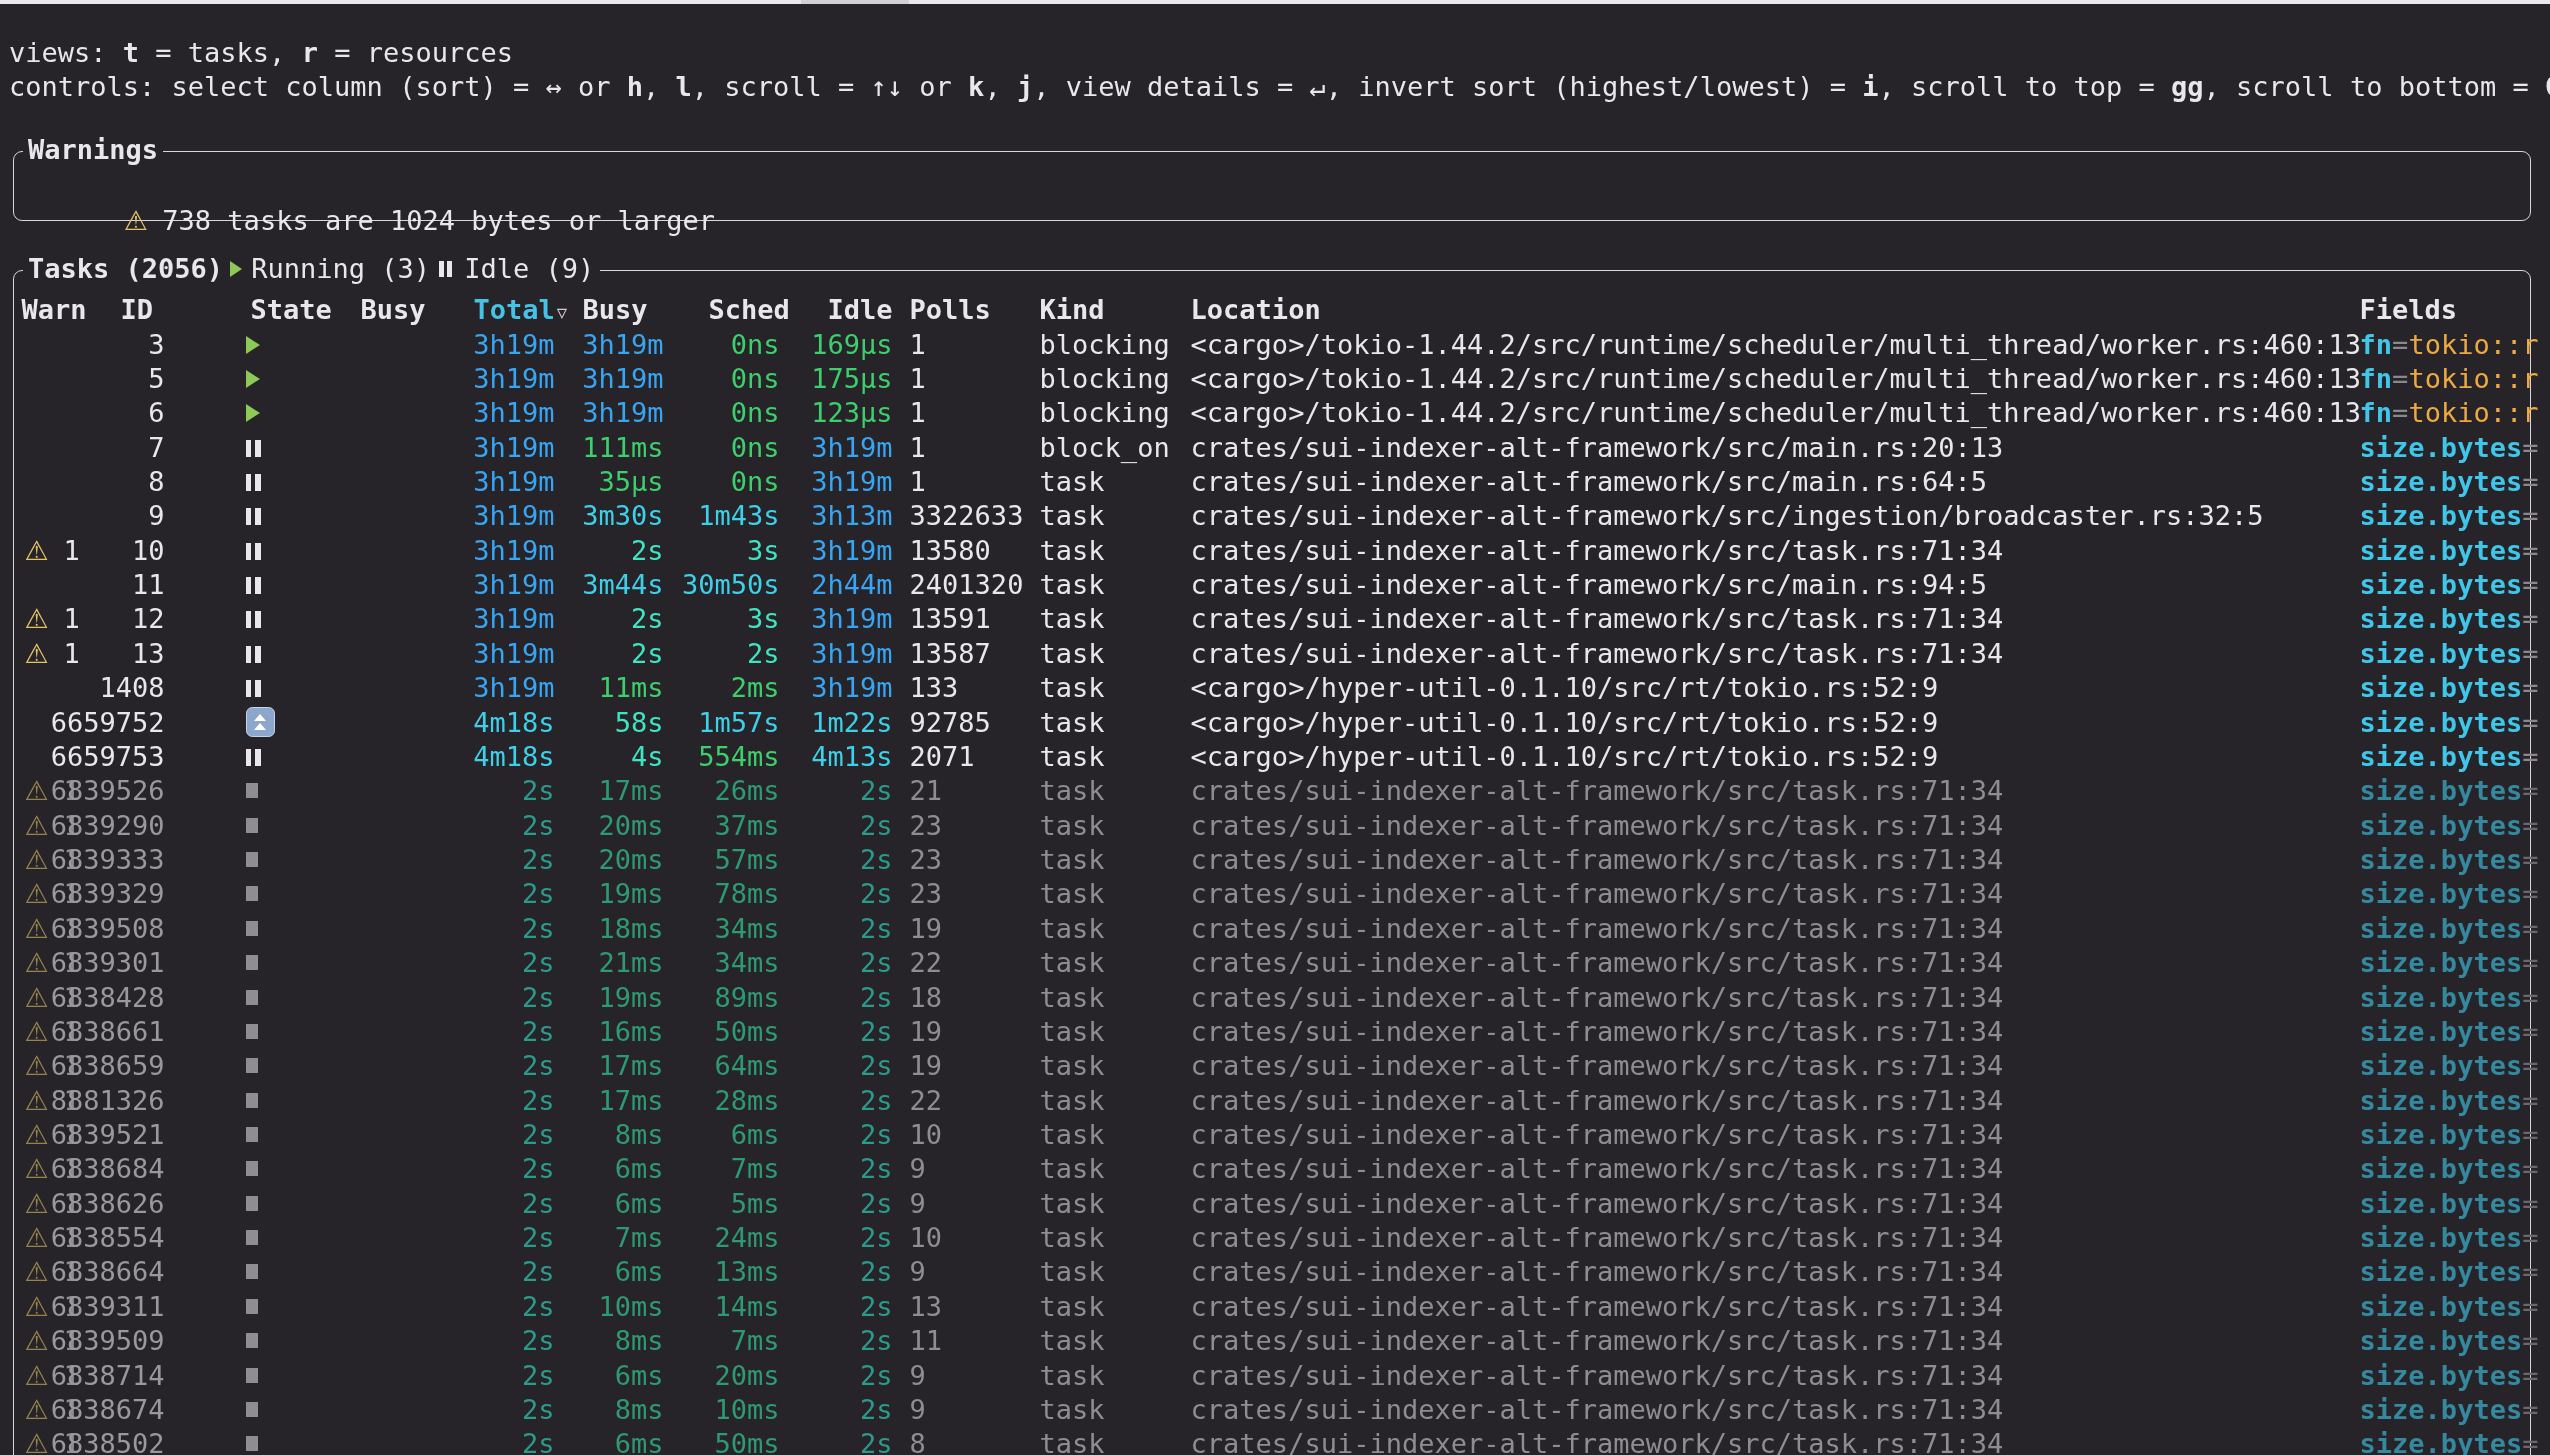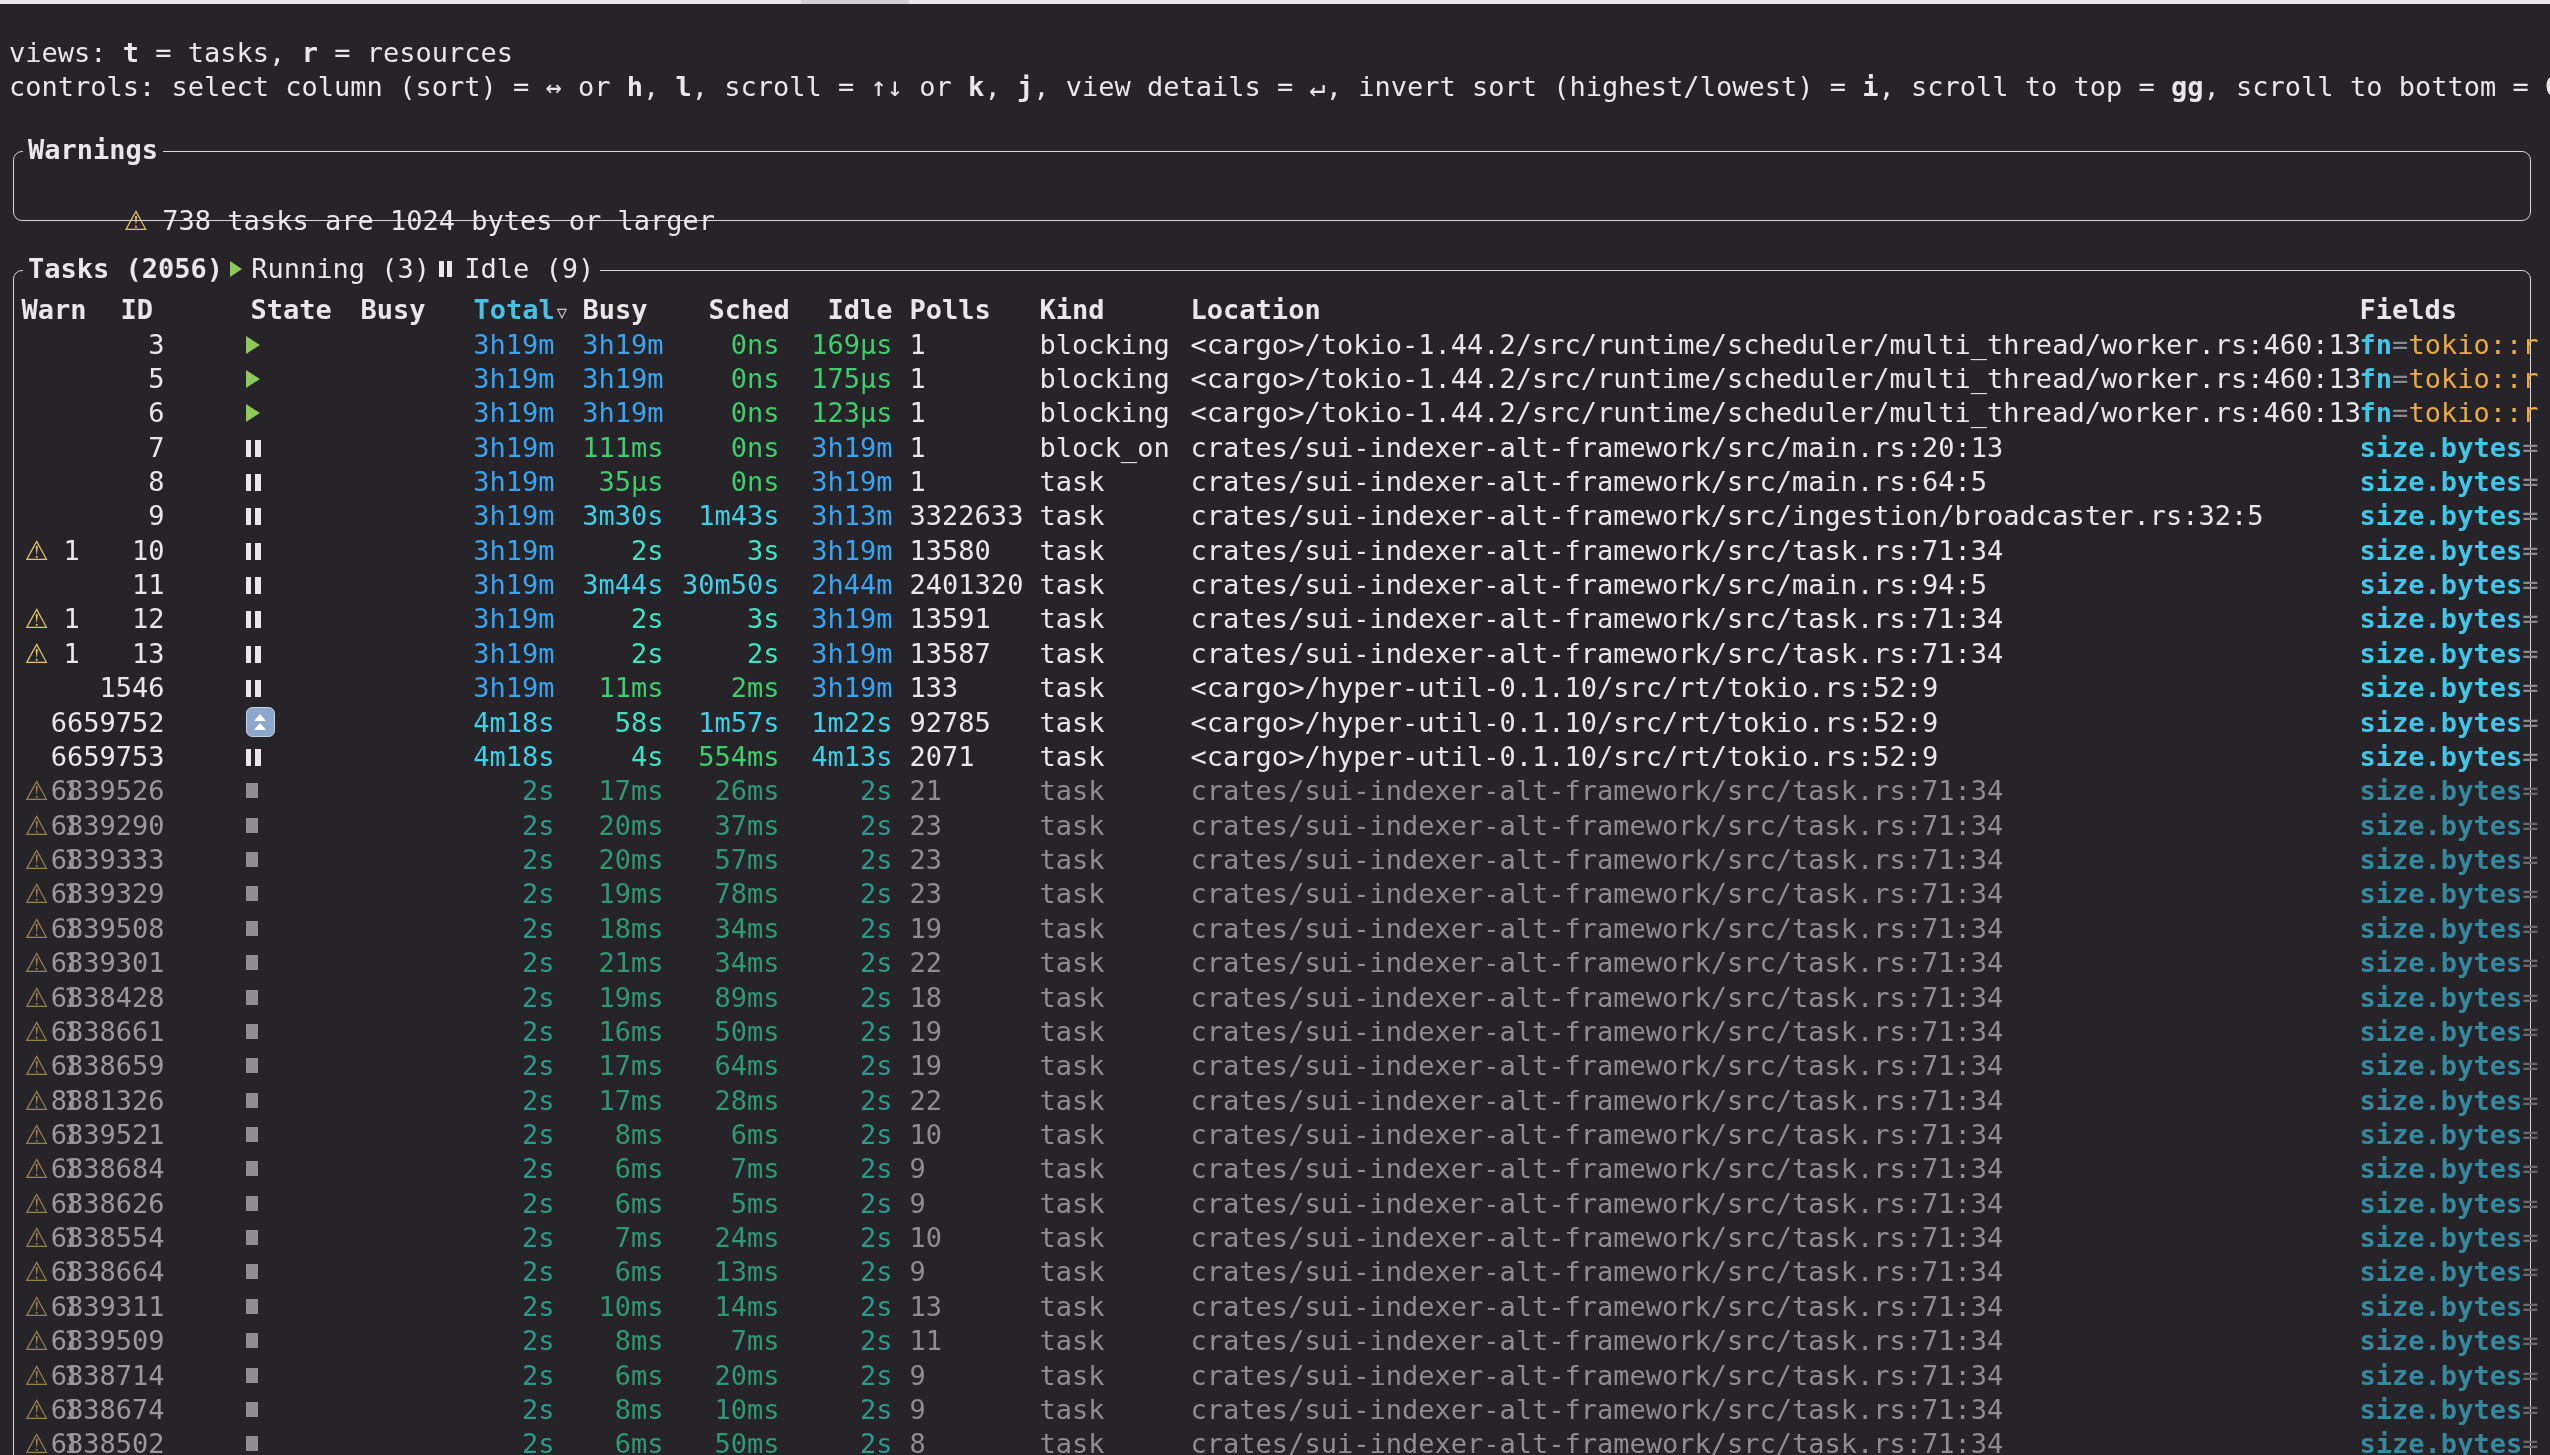--- a/index.html
+++ b/index.html
@@ -247,21 +247,21 @@
           <span class="cell right d-h" style="left: 424px; width: 117px;">3h19m</span>
           <span class="cell right d-s" style="left: 533px; width: 117px;">2s</span>
           <span class="cell right d-s" style="left: 649px; width: 117px;">2s</span>
           <span class="cell right d-h" style="left: 762px; width: 117px;">3h19m</span>
           <span class="cell " style="left: 896px;">13587</span>
           <span class="cell " style="left: 1026px;">task</span>
           <span class="cell " style="left: 1177px;">crates/sui-indexer-alt-framework/src/task.rs:71:34</span>
           <span class="cell " style="left: 2346px;"><span class="fk">size.bytes</span><span class="feq">=</span></span>
         </div>
         <div class="trow" style="top: 400px;">
-          <span class="cell right id" style="left: 27px; width: 124px;">1546</span>
+          <span class="cell right id" style="left: 27px; width: 124px;">1408</span>
           <span class="st st-idle" style="left: 232px;">
             <i></i>
             <i></i>
           </span>
           <span class="cell right d-h" style="left: 424px; width: 117px;">3h19m</span>
           <span class="cell right d-sub" style="left: 533px; width: 117px;">11ms</span>
           <span class="cell right d-sub" style="left: 649px; width: 117px;">2ms</span>
           <span class="cell right d-h" style="left: 762px; width: 117px;">3h19m</span>
           <span class="cell " style="left: 896px;">133</span>
           <span class="cell " style="left: 1026px;">task</span>

